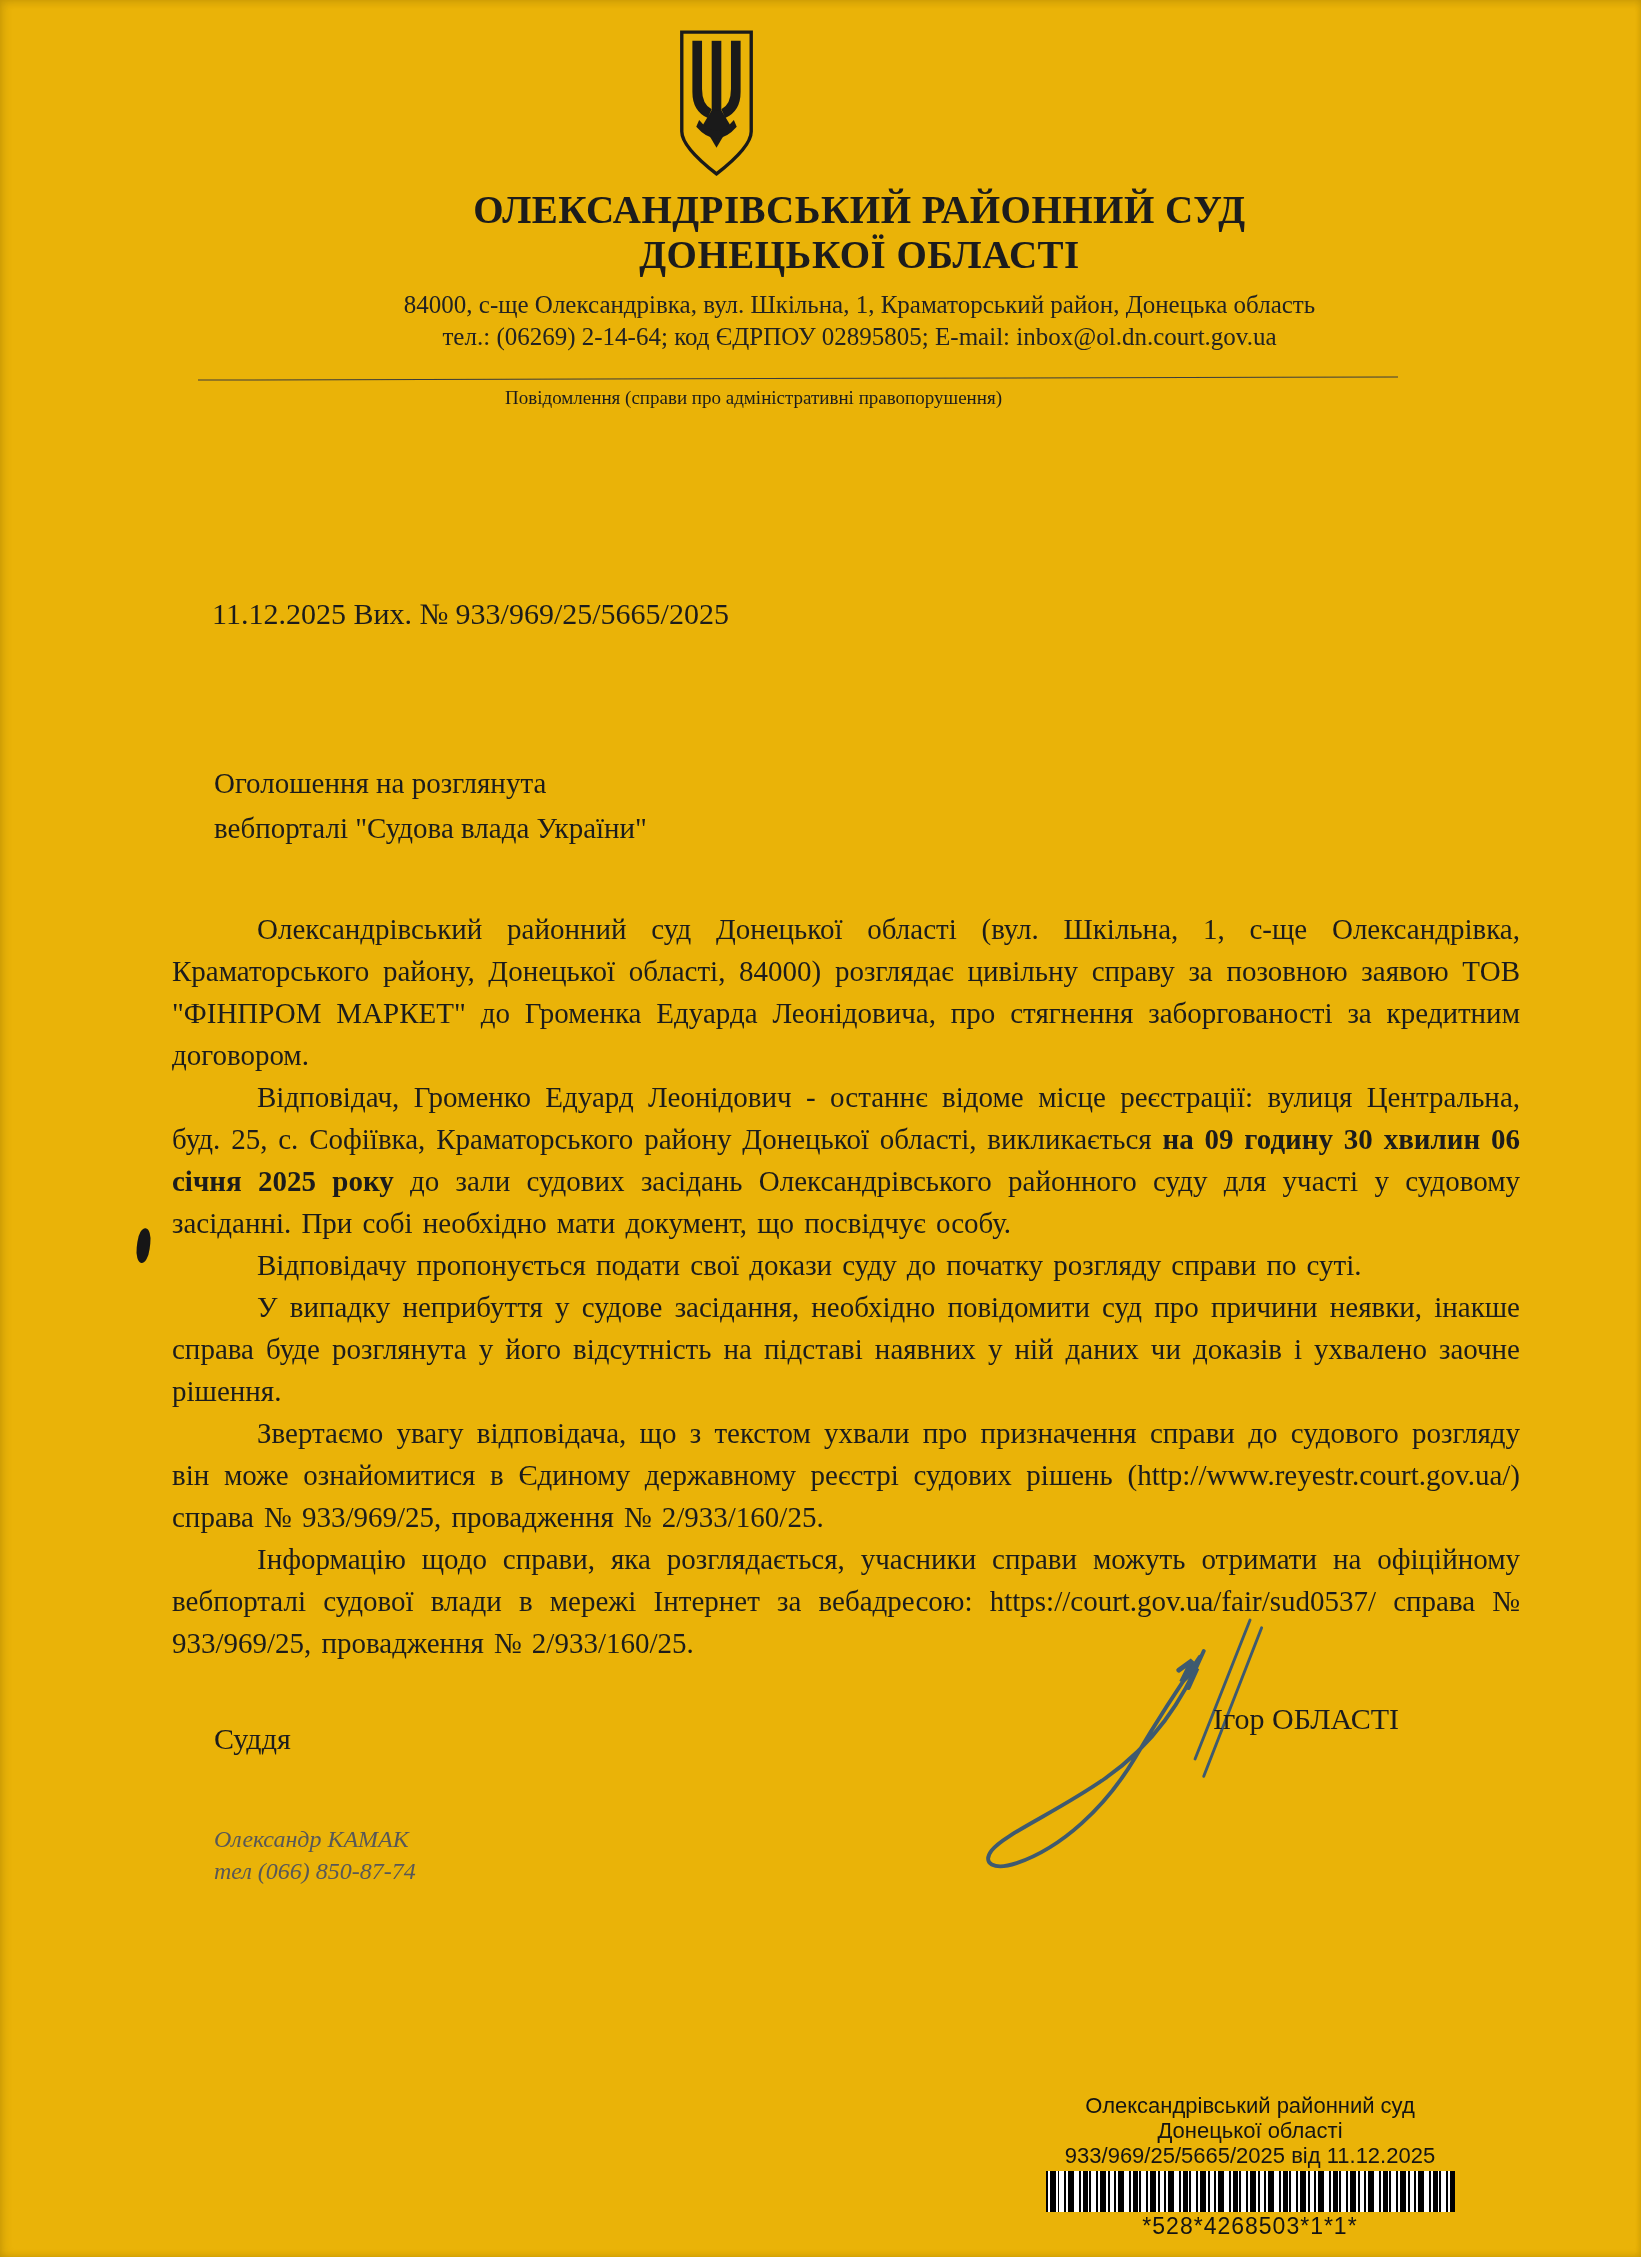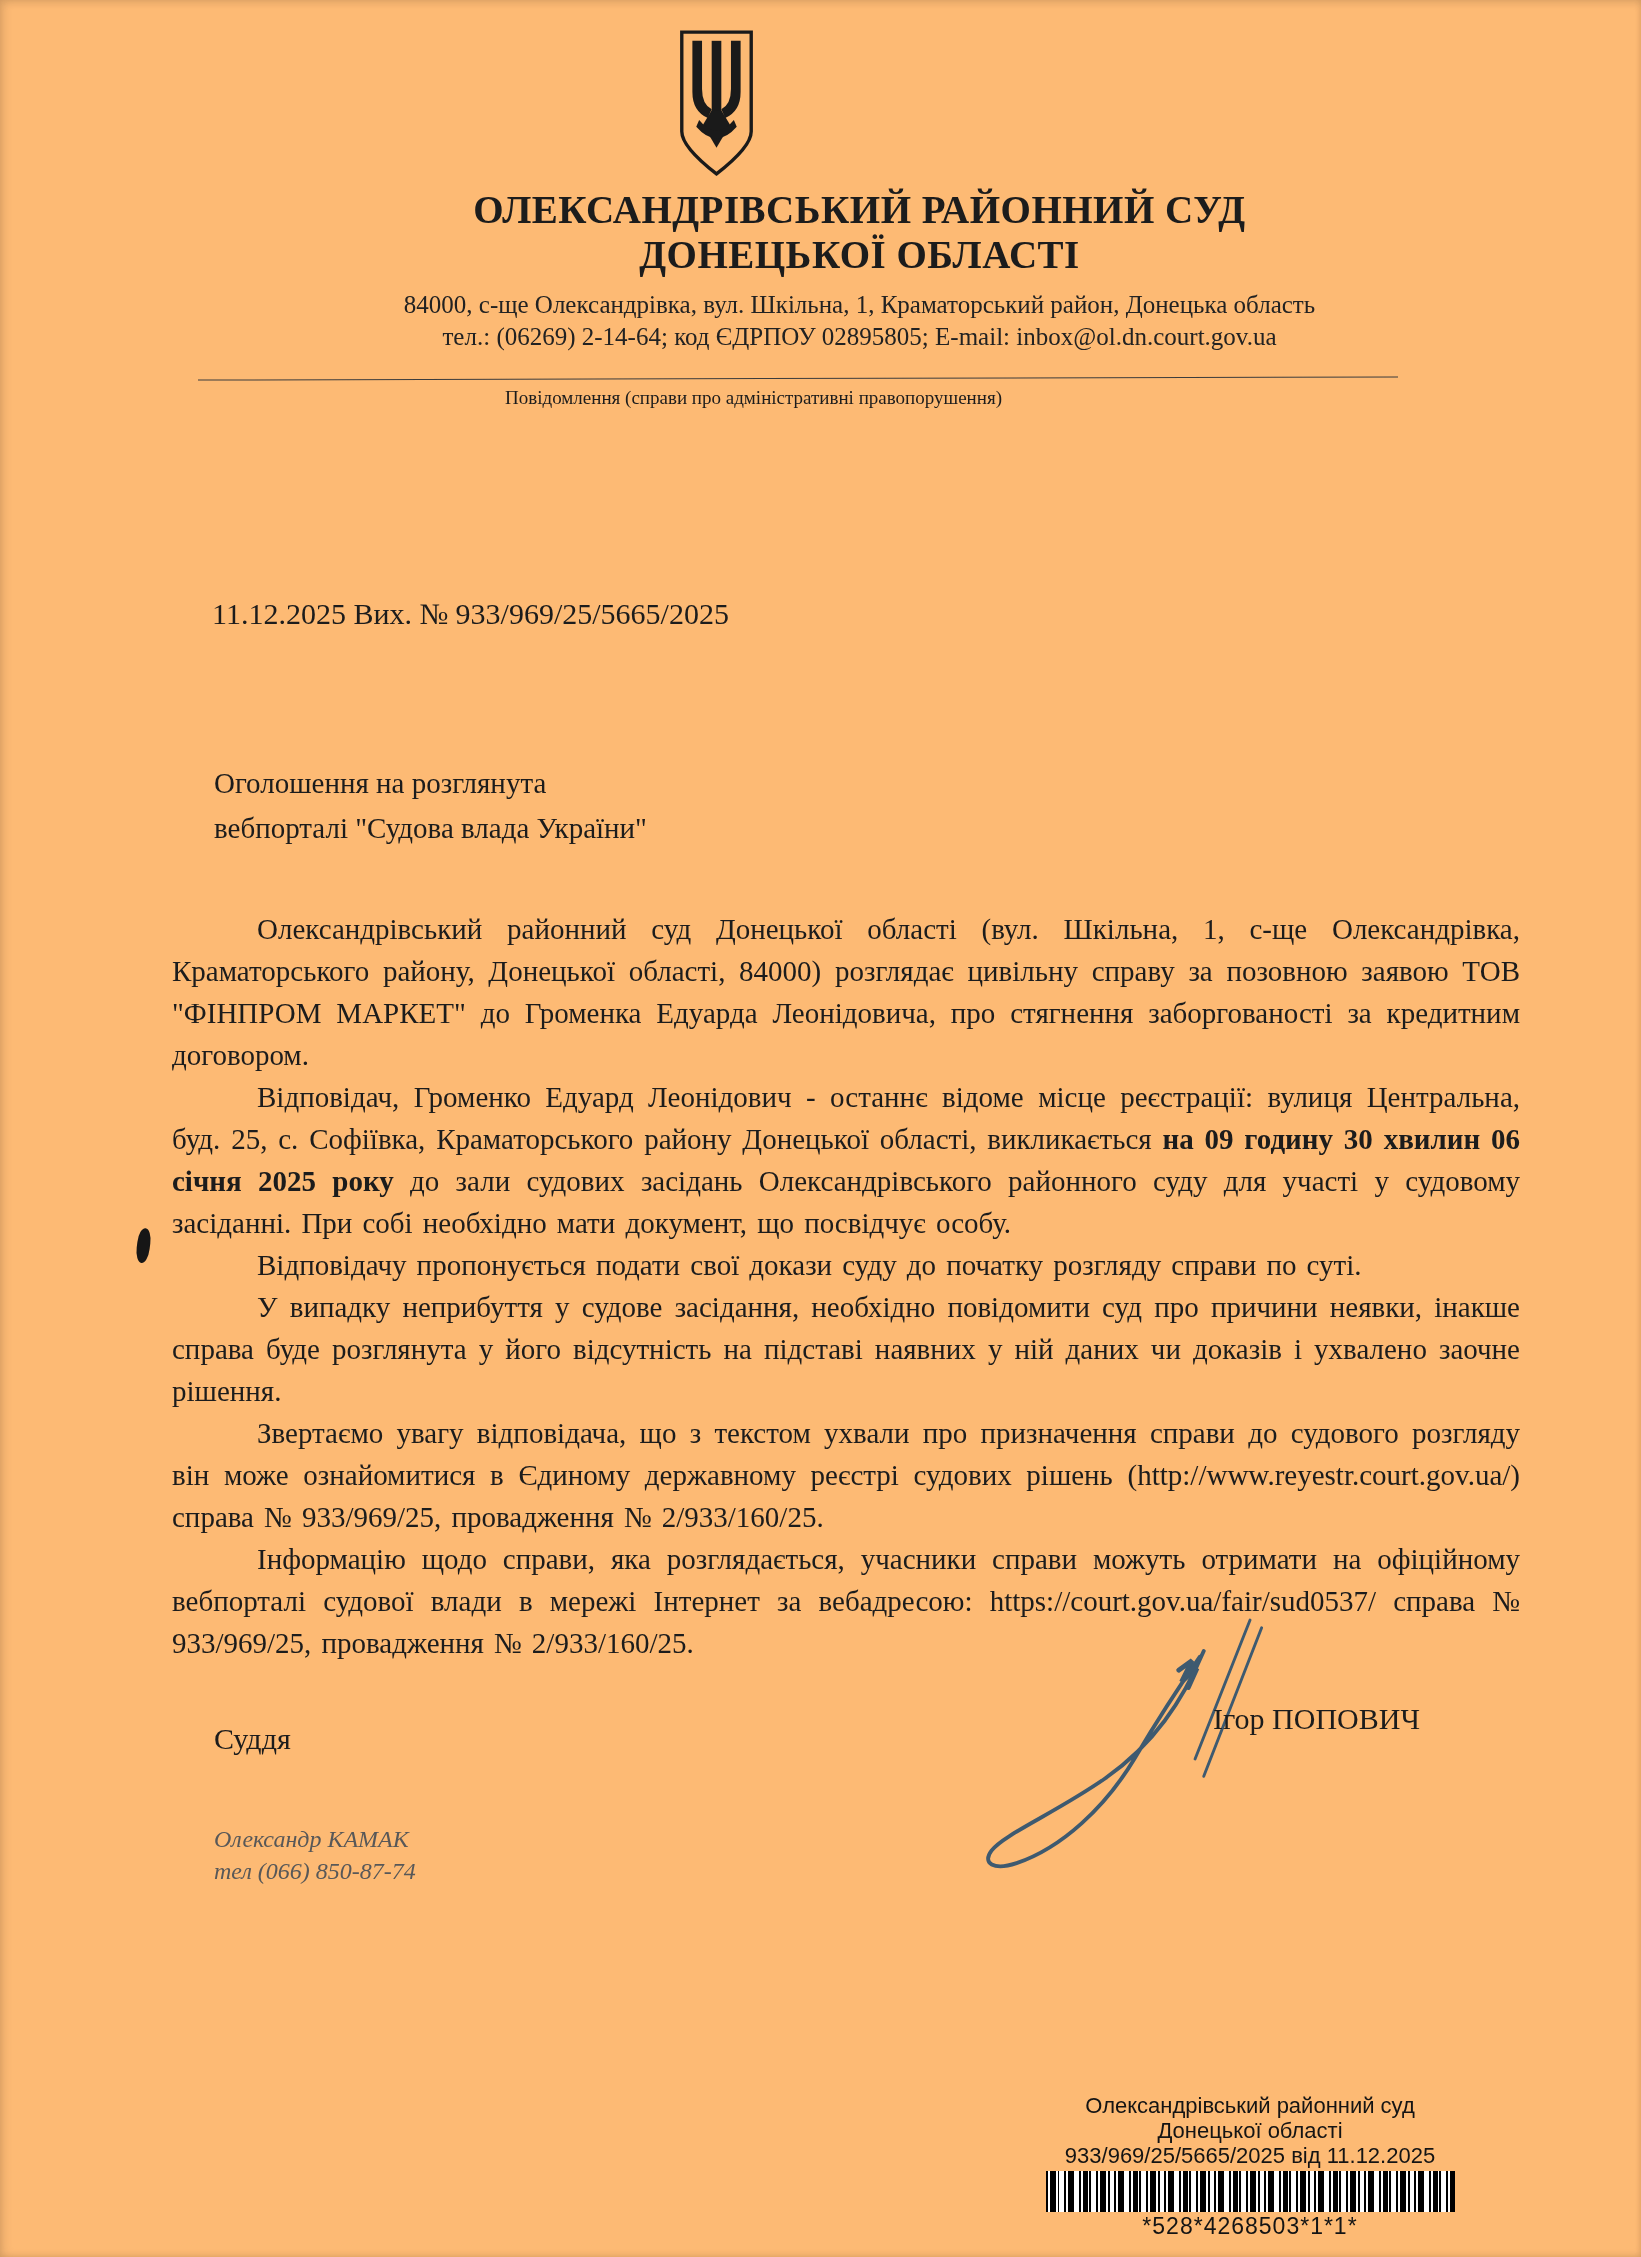--- a/index.html
+++ b/index.html
@@ -1,20 +1,20 @@
 <!DOCTYPE html>
 <html lang="uk"><head>
 <meta charset="utf-8">
 <style>
   html,body{margin:0;padding:0;background:#9a9a9a;}
   .page{
     position:relative;
     width:1641px;height:2257px;
     margin:0 auto;
-    background:#fdba74;
+    background:#eab308;
     font-family:"Liberation Serif", serif;
     color:#1c1c1c;
     overflow:hidden;
     box-shadow:inset 3.9px 0 9.7px rgba(0,0,0,.10), inset 0 3.9px 7.7px rgba(0,0,0,.06), inset -1.9px -1.9px 5.8px rgba(0,0,0,.05);
   }
   .emblem{position:absolute;left:676px;top:27px;width:81px;height:153px;}
   .header{position:absolute;left:232px;top:187px;width:1255px;text-align:center;}
   .court-title{font-size:39px;font-weight:bold;line-height:45px;letter-spacing:0.5px;}
   .court-sub{font-size:25px;line-height:32px;margin-top:11.6px;color:#222;}
   .divider{position:absolute;left:198px;top:378px;width:1200px;border-top:1.9px solid #3c3c3c;transform:rotate(-0.15deg);}
@@ -94,21 +94,21 @@
     <svg viewBox="0 0 340 270" width="328" height="261">
       <g fill="none" stroke="#3e5a70" stroke-width="4" stroke-linecap="round">
         <path d="M310,6 L253,150" stroke-width="3"></path>
         <path d="M322,14 L262,168" stroke-width="3"></path>
         <path d="M236,58 l14,-10 -11,22 16,-14 -9,20" stroke-width="5"></path>
         <path d="M262,38 C240,90 210,135 160,170 C110,205 55,228 42,245 C32,258 44,266 68,258 C115,242 160,200 190,150 C215,108 240,70 258,44"></path>
       </g>
     </svg>
   </div>
 
-  <div class="sig-name">Ігор ПОПОВИЧ</div>
+  <div class="sig-name">Ігор ОБЛАСТІ</div>
 
   <div class="clerk">
     <div>Олександр КАМАК</div>
     <div>тел (066) 850-87-74</div>
   </div>
 
   <div class="barcode-block">
     <div>Олександрівський районний суд</div>
     <div>Донецької області</div>
     <div>933/969/25/5665/2025 від 11.12.2025</div>

